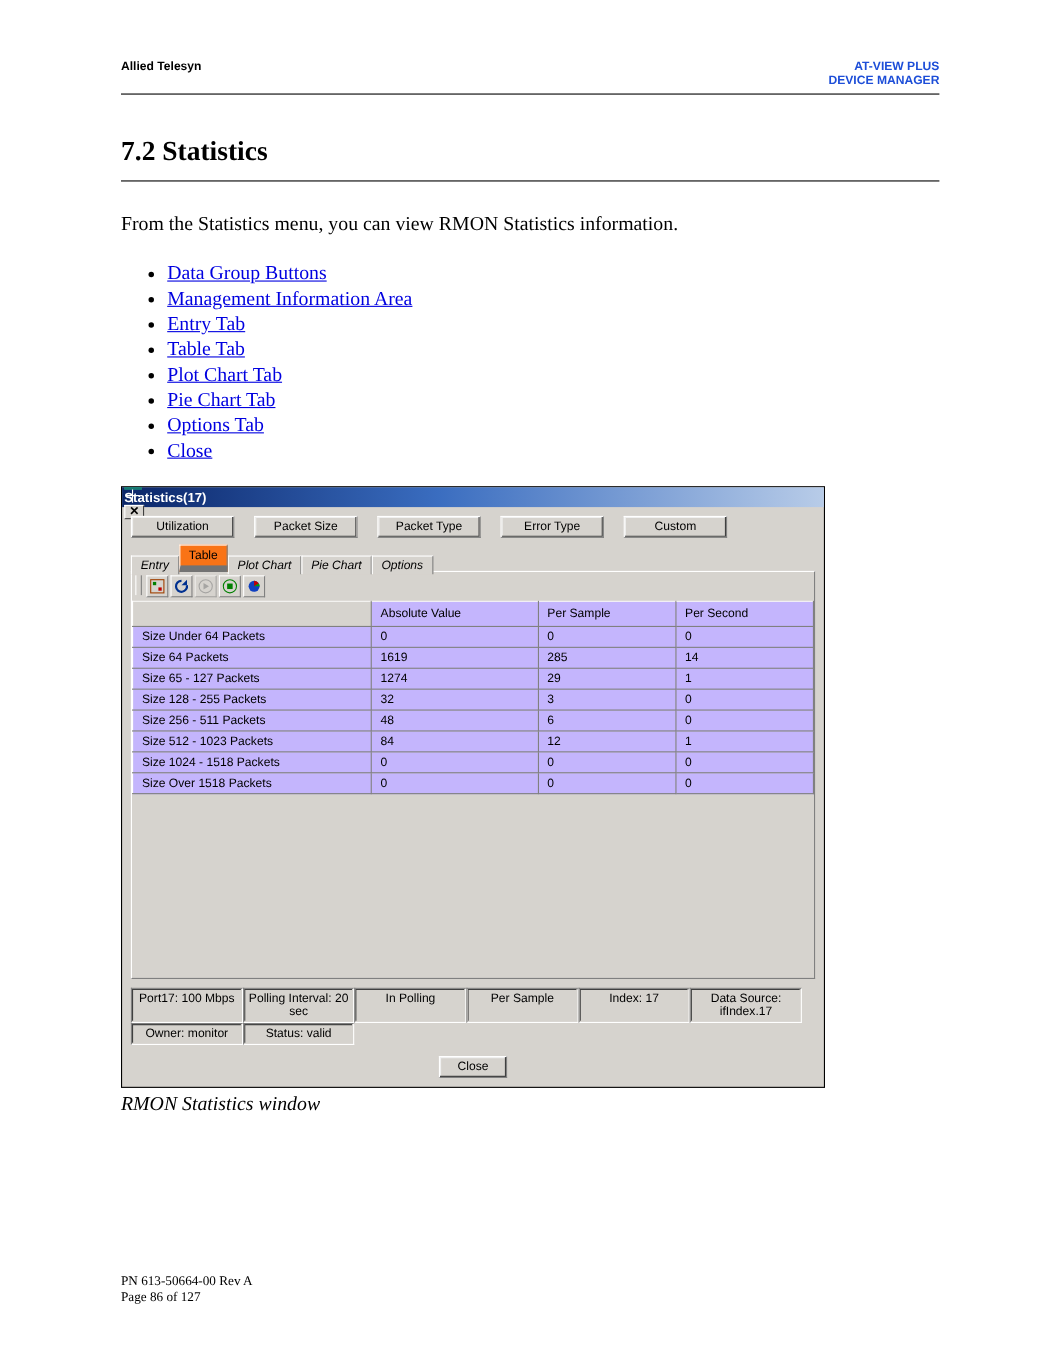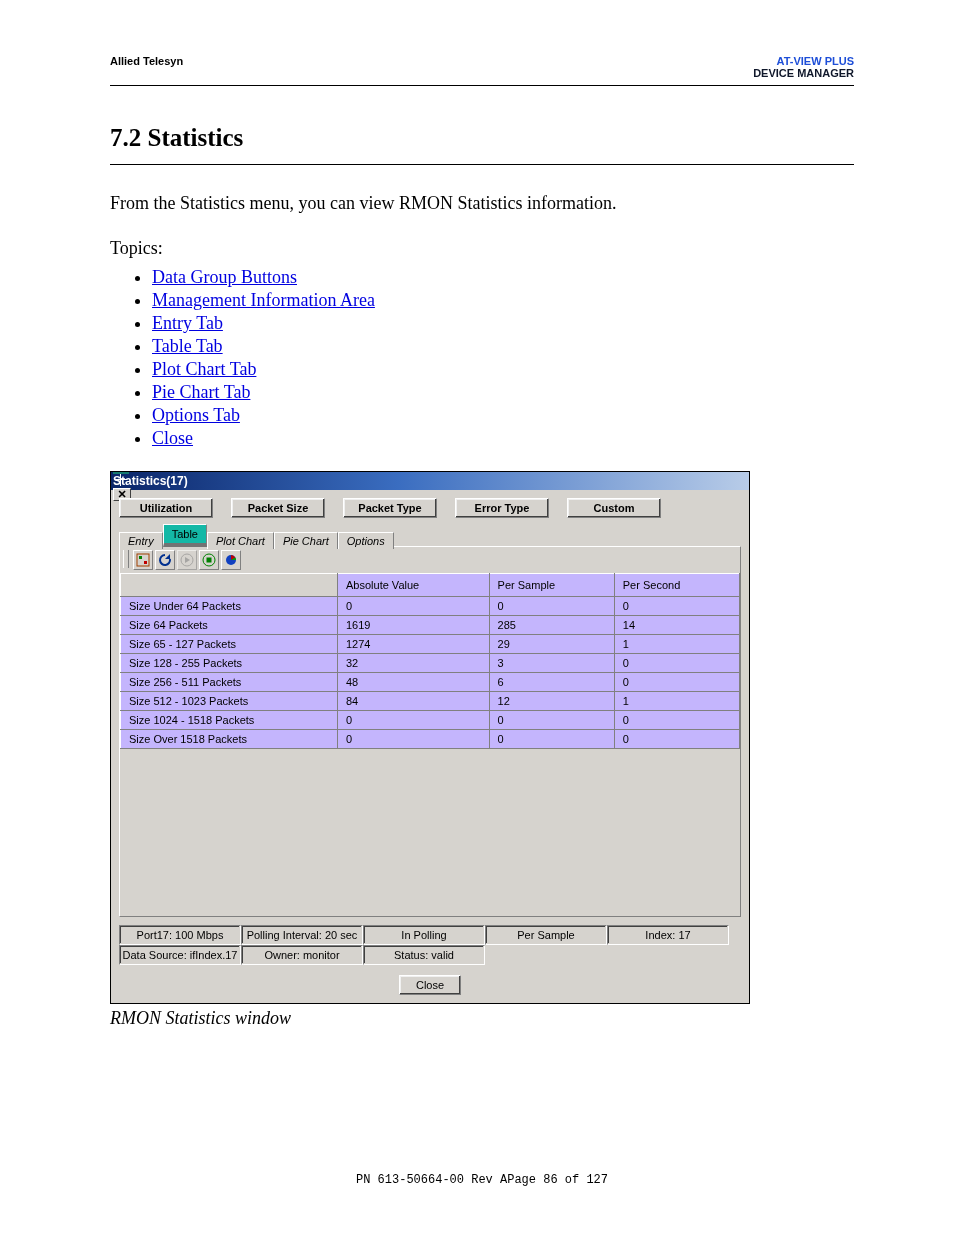--- a/index.html
+++ b/index.html
@@ -24,21 +24,21 @@
     justify-content: space-between;
     align-items: flex-start;
     font-size: 11px;
     font-weight: bold;
     font-family: Verdana, Arial, sans-serif;
     padding-bottom: 6px;
     border-bottom: 1.5px solid #000;
   }
   .hdr .right { text-align: right; }
   .hdr .product { color: #1d4ed8; }
-  .hdr .subproduct { color: #0f172a; }
+  .hdr .subproduct { color: #1d4ed8; }
 
   
   .sect-title {
     font-size: 25px;
     font-weight: bold;
     margin: 38px 0 12px 0;
   }
   .sect-hr {
     border: none;
     border-top: 1.5px solid #000;
@@ -97,21 +97,20 @@
     color:#000; font-weight:bold; font-size:11px;
     display:flex; align-items:center; justify-content:center;
     line-height:1;
   }
 
   
   .btn-row {
     padding: 8px 2px 6px 8px;
     display: flex;
     gap: 0;
-    font-weight: bold;
   }
   .winbtn {
     border: 1px solid #fff;
     border-right-color:#808080; border-bottom-color:#808080;
     box-shadow: inset -1px -1px 0 #404040, inset 1px 1px 0 #f0f0f0;
     background:#d6d3ce;
     padding:3px 0;
     text-align:center;
     font-size:11px;
   }
@@ -123,24 +122,24 @@
   .tab {
     border-top:1px solid #fff;
     border-left:1px solid #fff;
     border-right:1px solid #808080;
     padding:2px 8px;
     background:#d6d3ce;
     margin-bottom:-1px;
     position:relative;
   }
   .tab.active {
-    border-bottom:4px solid #737373;
+    border-bottom:6px solid #737373;
     padding-top:3px; padding-bottom:3px;
     z-index:2;
-    background:#14b8a6;
+    background:#f97316;
   }
   .tab:not(.active){ top:2px;font-style:italic; }
 
   
   .panel {
     margin: 0 8px;
     border-top:1px solid #fff;
     border-left:1px solid #fff;
     border-right:1px solid #808080;
     border-bottom:1px solid #808080;
@@ -176,21 +175,21 @@
     background:#c4b5fd;
     font-weight:normal;
     white-space:nowrap;
   }
   .tbl th:first-child { width:200px; }
   .tbl th { height: 16px; }
   .tbl .corner { background:#d6d3ce; }
   .table-area { height: 343px; overflow:hidden; }
 
   
-  .statusgrid { display:grid; grid-template-columns: repeat(5, 1fr); margin:8px 20px 6px 8px; }
+  .statusgrid { display:grid; grid-template-columns: repeat(6, 1fr); margin:8px 20px 6px 8px; }
   .statusgrid .cell {
     border:1px solid #808080;
     border-top-color:#808080; border-left-color:#808080;
     border-right-color:#fff; border-bottom-color:#fff;
     box-shadow: inset -1px -1px 0 #d6d3ce, inset 1px 1px 0 #404040;
     padding:3px 0;
     text-align:center;
     font-size:11px;
     background:#d6d3ce;
   }
@@ -204,43 +203,43 @@
     font-size: 18px;
     margin-top:4px;
   }
 
   
   .ftr {
     position:absolute;
     bottom:48px;
     left:110px; right:100px;
     display:flex; justify-content:center;
-    font-family: Liberation Mono, monospace;
+    font-family: Liberation Serif, serif;
     font-size:12px;
+    flex-direction:column;
   }
 </style>
 </head>
 <body>
 
 <div class="page">
 
   <div class="hdr">
     <div>Allied Telesyn</div>
     <div class="right">
       <div class="product">AT-VIEW PLUS</div>
       <div class="subproduct">DEVICE MANAGER</div>
     </div>
   </div>
 
   <div class="sect-title">7.2 Statistics</div>
   <hr class="sect-hr">
 
   <p class="body-text">From the Statistics menu, you can view RMON Statistics information.</p>
 
-  <p class="body-text" style="margin-bottom:8px">Topics:</p>
   <ul class="topics">
     <li><a href="#">Data Group Buttons</a></li>
     <li><a href="#">Management Information Area</a></li>
     <li><a href="#">Entry Tab</a></li>
     <li><a href="#">Table Tab</a></li>
     <li><a href="#">Plot Chart Tab</a></li>
     <li><a href="#">Pie Chart Tab</a></li>
     <li><a href="#">Options Tab</a></li>
     <li><a href="#">Close</a></li>
   </ul>

